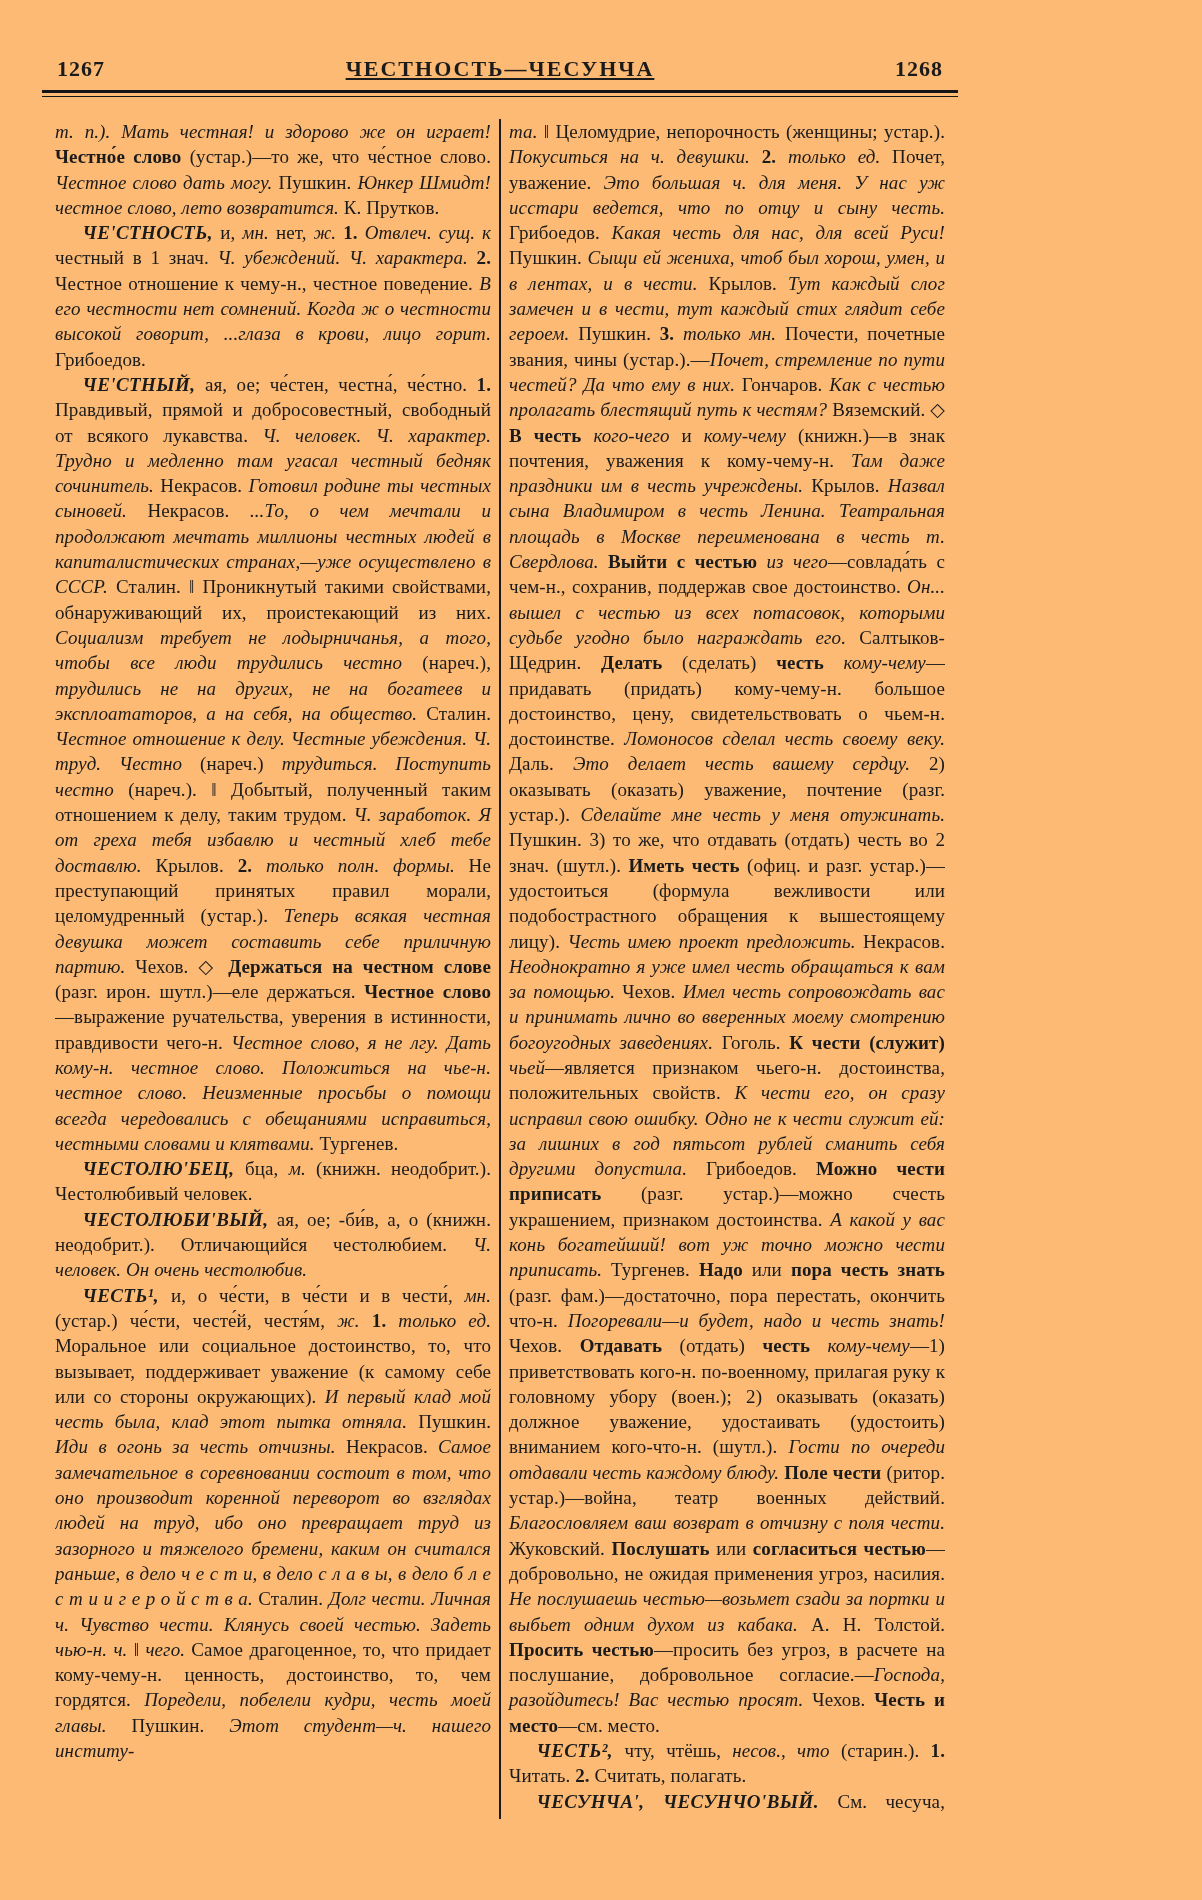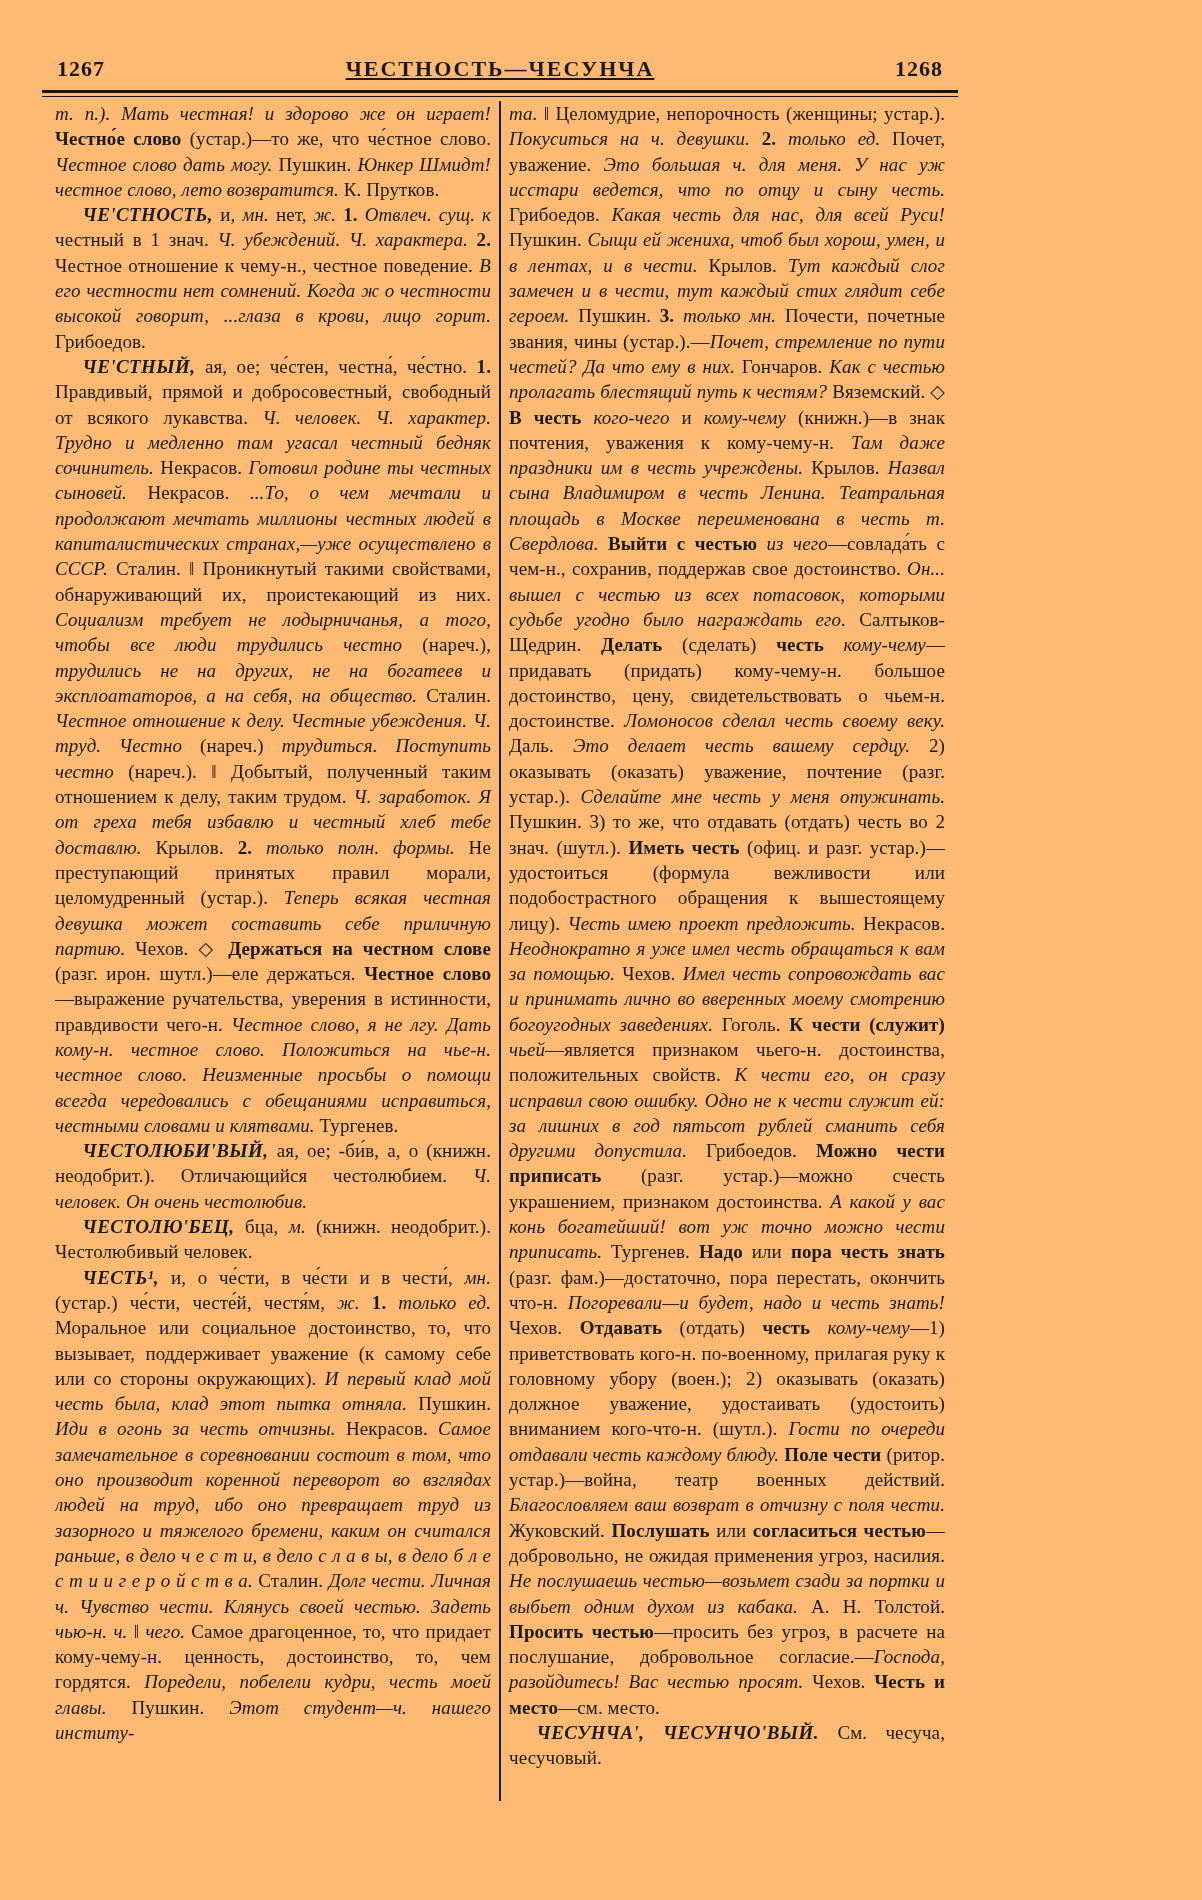--- a/index.html
+++ b/index.html
@@ -33,21 +33,21 @@
   .page-num { letter-spacing: 1px; }
   .rule {
     height: 3px;
     border-top: 3px solid #161616;
     border-bottom: 1.5px solid #161616;
     margin-left: -13px;
     width: 916px;
   }
   .columns {
     display: flex;
-    margin-top: 4px;
+    margin-top: 22px;
     height: 1700px;
     overflow: hidden;
   }
   .col {
     width: 436px;
     text-align: justify;
     font-size: 19px;
     line-height: 25.3px;
     letter-spacing: 0.1px;
   }
@@ -72,24 +72,25 @@
       <span class="page-num">1267</span>
       <span class="running-head">ЧЕСТНОСТЬ—ЧЕСУНЧА</span>
       <span class="page-num">1268</span>
     </div>
     <div class="rule"></div>
     <div class="columns">
       <div class="col" id="col-left">
           <p class="para"><span class="it">т. п.). Мать честная! и здорово же он играет! </span><span class="bd">Честно́е слово </span><span>(устар.)—то же, что че́стное слово. </span><span class="it">Честное слово дать могу. </span><span>Пушкин. </span><span class="it">Юнкер Шмидт! честное слово, лето возвратится. </span><span>К. Прутков.</span></p>
           <p class="para ind"><span class="bd caps">ЧЕ'СТНОСТЬ, </span><span>и, </span><span class="it">мн. </span><span>нет, </span><span class="it">ж. </span><span class="bd">1. </span><span class="it">Отвлеч. сущ. к </span><span>честный в 1 знач. </span><span class="it">Ч. убеждений. Ч. характера. </span><span class="bd">2. </span><span>Честное отношение к чему-н., честное поведение. </span><span class="it">В его честности нет сомнений. Когда ж о честности высокой говорит, ...глаза в крови, лицо горит. </span><span>Грибоедов.</span></p>
           <p class="para ind"><span class="bd caps">ЧЕ'СТНЫЙ, </span><span>ая, ое; че́стен, честна́, че́стно. </span><span class="bd">1. </span><span>Правдивый, прямой и добросовестный, свободный от всякого лукавства. </span><span class="it">Ч. человек. Ч. характер. Трудно и медленно там угасал честный бедняк сочинитель. </span><span>Некрасов. </span><span class="it">Готовил родине ты честных сыновей. </span><span>Некрасов. </span><span class="it">...То, о чем мечтали и продолжают мечтать миллионы честных людей в капиталистических странах,—уже осуществлено в СССР. </span><span>Сталин. ‖ Проникнутый такими свойствами, обнаруживающий их, проистекающий из них. </span><span class="it">Социализм требует не лодырничанья, а того, чтобы все люди трудились честно </span><span>(нареч.), </span><span class="it">трудились не на других, не на богатеев и эксплоататоров, а на себя, на общество. </span><span>Сталин. </span><span class="it">Честное отношение к делу. Честные убеждения. Ч. труд. Честно </span><span>(нареч.) </span><span class="it">трудиться. Поступить честно </span><span>(нареч.). ‖ Добытый, полученный таким отношением к делу, таким трудом. </span><span class="it">Ч. заработок. Я от греха тебя избавлю и честный хлеб тебе доставлю. </span><span>Крылов. </span><span class="bd">2. </span><span class="it">только полн. формы. </span><span>Не преступающий принятых правил морали, целомудренный (устар.). </span><span class="it">Теперь всякая честная девушка может составить себе приличную партию. </span><span>Чехов. ◇ </span><span class="bd">Держаться на честном слове </span><span>(разг. ирон. шутл.)—еле держаться. </span><span class="bd">Честное слово</span><span>—выражение ручательства, уверения в истинности, правдивости чего-н. </span><span class="it">Честное слово, я не лгу. Дать кому-н. честное слово. Положиться на чье-н. честное слово. Неизменные просьбы о помощи всегда чередовались с обещаниями исправиться, честными словами и клятвами. </span><span>Тургенев.</span></p>
+          <p class="para ind"><span class="bd caps">ЧЕСТОЛЮ'БЕЦ, </span><span>бца, </span><span class="it">м. </span><span>(книжн. неодобрит.). Честолюбивый человек.</span></p>
           <p class="para ind"><span class="bd caps">ЧЕСТОЛЮБИ'ВЫЙ, </span><span>ая, ое; -би́в, а, о (книжн. неодобрит.). Отличающийся честолюбием. </span><span class="it">Ч. человек. Он очень честолюбив.</span></p>
-          <p class="para ind"><span class="bd caps">ЧЕСТОЛЮ'БЕЦ, </span><span>бца, </span><span class="it">м. </span><span>(книжн. неодобрит.). Честолюбивый человек.</span></p>
           <p class="para ind"><span class="bd caps">ЧЕСТЬ¹, </span><span>и, о че́сти, в че́сти и в чести́, </span><span class="it">мн. </span><span>(устар.) че́сти, честе́й, честя́м, </span><span class="it">ж. </span><span class="bd">1. </span><span class="it">только ед. </span><span>Моральное или социальное достоинство, то, что вызывает, поддерживает уважение (к самому себе или со стороны окружающих). </span><span class="it">И первый клад мой честь была, клад этот пытка отняла. </span><span>Пушкин. </span><span class="it">Иди в огонь за честь отчизны. </span><span>Некрасов. </span><span class="it">Самое замечательное в соревновании состоит в том, что оно производит коренной переворот во взглядах людей на труд, ибо оно превращает труд из зазорного и тяжелого бремени, каким он считался раньше, в дело ч е с т и, в дело с л а в ы, в дело б л е с т и  и  г е р о й с т в а. </span><span>Сталин. </span><span class="it">Долг чести. Личная ч. Чувство чести. Клянусь своей честью. Задеть чью-н. ч. </span><span>‖ </span><span class="it">чего. </span><span>Самое драгоценное, то, что придает кому-чему-н. ценность, достоинство, то, чем гордятся. </span><span class="it">Поредели, побелели кудри, честь моей главы. </span><span>Пушкин. </span><span class="it">Этот студент—ч. нашего институ-</span></p>
         </div>
       <div class="divider"></div>
       <div class="col" id="col-right">
           <p class="para"><span class="it">та. </span><span>‖ Целомудрие, непорочность (женщины; устар.). </span><span class="it">Покуситься на ч. девушки. </span><span class="bd">2. </span><span class="it">только ед. </span><span>Почет, уважение. </span><span class="it">Это большая ч. для меня. У нас уж исстари ведется, что по отцу и сыну честь. </span><span>Грибоедов. </span><span class="it">Какая честь для нас, для всей Руси! </span><span>Пушкин. </span><span class="it">Сыщи ей жениха, чтоб был хорош, умен, и в лентах, и в чести. </span><span>Крылов. </span><span class="it">Тут каждый слог замечен и в чести, тут каждый стих глядит себе героем. </span><span>Пушкин. </span><span class="bd">3. </span><span class="it">только мн. </span><span>Почести, почетные звания, чины (устар.).—</span><span class="it">Почет, стремление по пути честей? Да что ему в них. </span><span>Гончаров. </span><span class="it">Как с честью пролагать блестящий путь к честям? </span><span>Вяземский. ◇ </span><span class="bd">В честь </span><span class="it">кого-чего </span><span>и </span><span class="it">кому-чему </span><span>(книжн.)—в знак почтения, уважения к кому-чему-н. </span><span class="it">Там даже праздники им в честь учреждены. </span><span>Крылов. </span><span class="it">Назвал сына Владимиром в честь Ленина. Театральная площадь в Москве переименована в честь т. Свердлова. </span><span class="bd">Выйти с честью </span><span class="it">из чего</span><span>—совлада́ть с чем-н., сохранив, поддержав свое достоинство. </span><span class="it">Он... вышел с честью из всех потасовок, которыми судьбе угодно было награждать его. </span><span>Салтыков-Щедрин. </span><span class="bd">Делать </span><span>(сделать) </span><span class="bd">честь </span><span class="it">кому-чему</span><span>—придавать (придать) кому-чему-н. большое достоинство, цену, свидетельствовать о чьем-н. достоинстве. </span><span class="it">Ломоносов сделал честь своему веку. </span><span>Даль. </span><span class="it">Это делает честь вашему сердцу. </span><span>2) оказывать (оказать) уважение, почтение (разг. устар.). </span><span class="it">Сделайте мне честь у меня отужинать. </span><span>Пушкин. 3) то же, что отдавать (отдать) честь во 2 знач. (шутл.). </span><span class="bd">Иметь честь </span><span>(офиц. и разг. устар.)—удостоиться (формула вежливости или подобострастного обращения к вышестоящему лицу). </span><span class="it">Честь имею проект предложить. </span><span>Некрасов. </span><span class="it">Неоднократно я уже имел честь обращаться к вам за помощью. </span><span>Чехов. </span><span class="it">Имел честь сопровождать вас и принимать лично во вверенных моему смотрению богоугодных заведениях. </span><span>Гоголь. </span><span class="bd">К чести (служит) </span><span class="it">чьей</span><span>—является признаком чьего-н. достоинства, положительных свойств. </span><span class="it">К чести его, он сразу исправил свою ошибку. Одно не к чести служит ей: за лишних в год пятьсот рублей сманить себя другими допустила. </span><span>Грибоедов. </span><span class="bd">Можно чести приписать </span><span>(разг. устар.)—можно счесть украшением, признаком достоинства. </span><span class="it">А какой у вас конь богатейший! вот уж точно можно чести приписать. </span><span>Тургенев. </span><span class="bd">Надо </span><span>или </span><span class="bd">пора честь знать </span><span>(разг. фам.)—достаточно, пора перестать, окончить что-н. </span><span class="it">Погоревали—и будет, надо и честь знать! </span><span>Чехов. </span><span class="bd">Отдавать </span><span>(отдать) </span><span class="bd">честь </span><span class="it">кому-чему</span><span>—1) приветствовать кого-н. по-военному, прилагая руку к головному убору (воен.); 2) оказывать (оказать) должное уважение, удостаивать (удостоить) вниманием кого-что-н. (шутл.). </span><span class="it">Гости по очереди отдавали честь каждому блюду. </span><span class="bd">Поле чести </span><span>(ритор. устар.)—война, театр военных действий. </span><span class="it">Благословляем ваш возврат в отчизну с поля чести. </span><span>Жуковский. </span><span class="bd">Послушать </span><span>или </span><span class="bd">согласиться честью</span><span>—добровольно, не ожидая применения угроз, насилия. </span><span class="it">Не послушаешь честью—возьмет сзади за портки и выбьет одним духом из кабака. </span><span>А. Н. Толстой. </span><span class="bd">Просить честью</span><span>—просить без угроз, в расчете на послушание, добровольное согласие.—</span><span class="it">Господа, разойдитесь! Вас честью просят. </span><span>Чехов. </span><span class="bd">Честь и место</span><span>—см. место.</span></p>
+          <p class="para ind"><span class="bd caps">ЧЕСТЬ², </span><span>чту, чтёшь, </span><span class="it">несов.</span><span>, </span><span class="it">что </span><span>(старин.). </span><span class="bd">1. </span><span>Читать. </span><span class="bd">2. </span><span>Считать, полагать.</span></p>
           <p class="para ind"><span class="bd caps">ЧЕСУНЧА', ЧЕСУНЧО'ВЫЙ. </span><span>См. чесуча, чесучовый.</span></p>
         </div>
     </div>
   </div>
 </div>
 
 </body></html>

